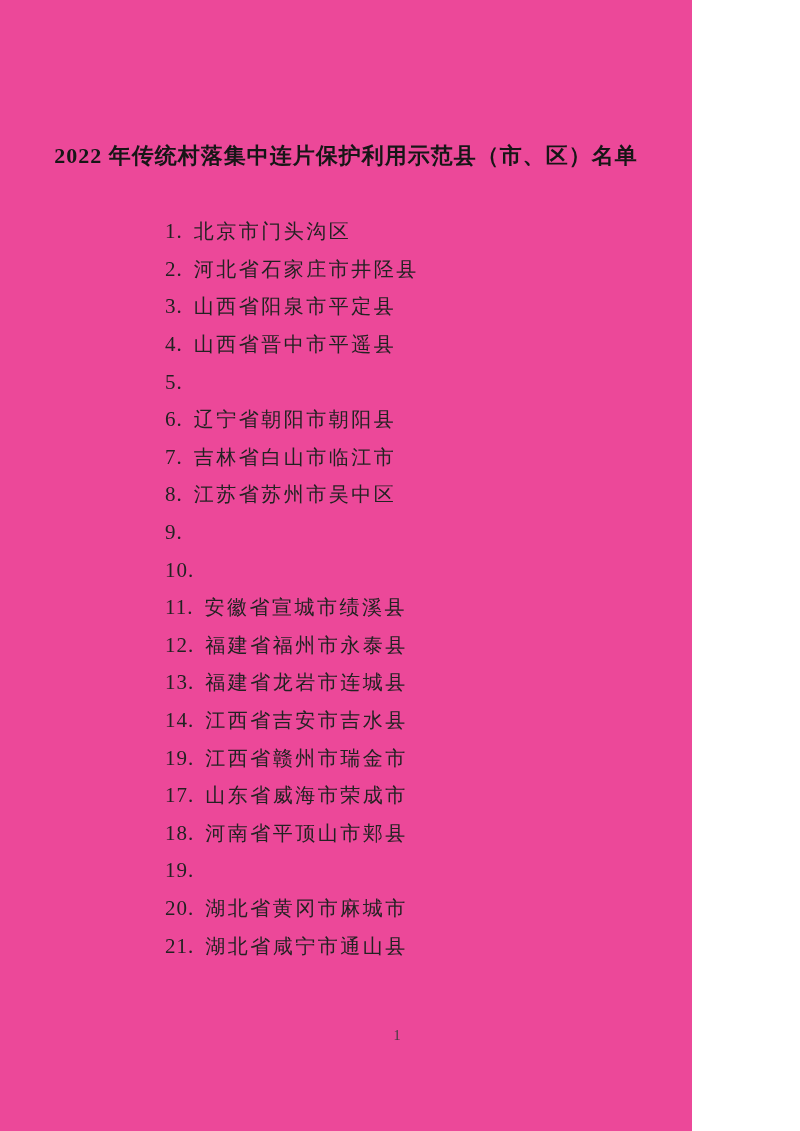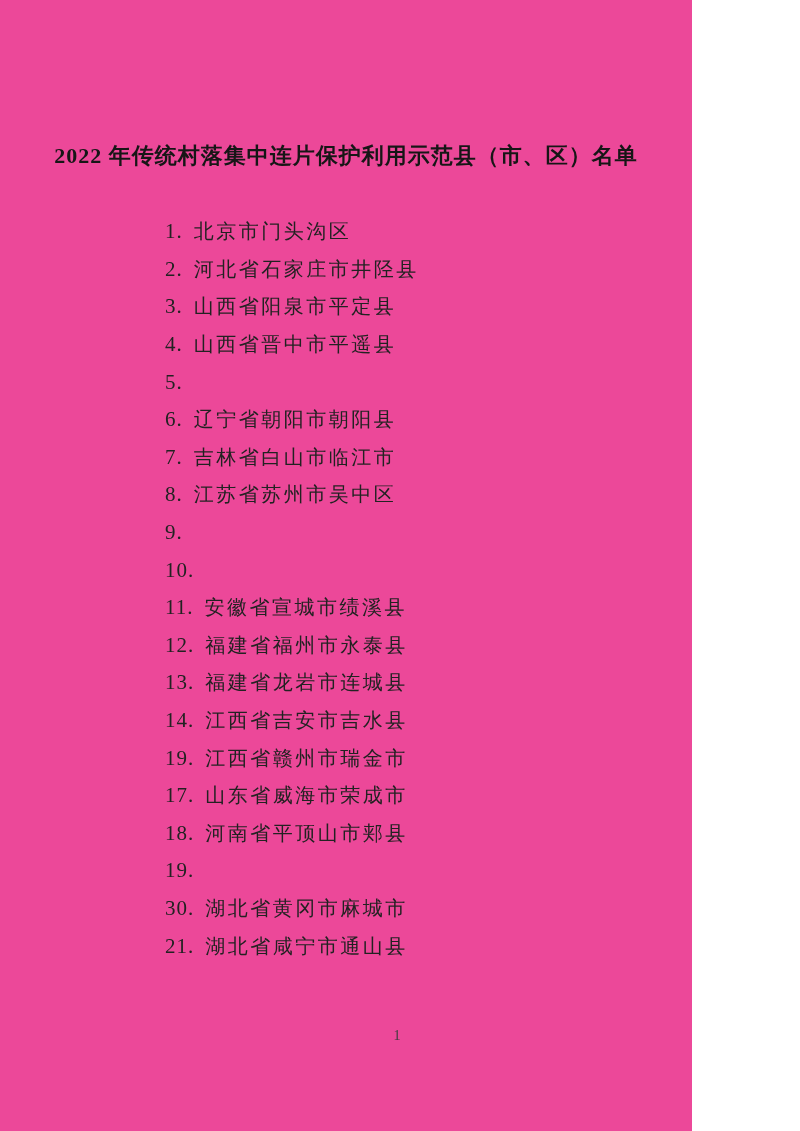--- a/index.html
+++ b/index.html
@@ -132,21 +132,21 @@
     <span class="txt">山东省威海市荣成市</span>
   </div>
       <div class="row">
     <span class="num">18.</span>
     <span class="txt">河南省平顶山市郏县</span>
   </div>
       <div class="row">
     <span class="num">19.</span>
   </div>
       <div class="row">
-    <span class="num">30.</span>
+    <span class="num">20.</span>
     <span class="txt">湖北省黄冈市麻城市</span>
   </div>
       <div class="row">
     <span class="num">21.</span>
     <span class="txt">湖北省咸宁市通山县</span>
   </div>
     </div>
 
   <div class="page-number">1</div>
 

